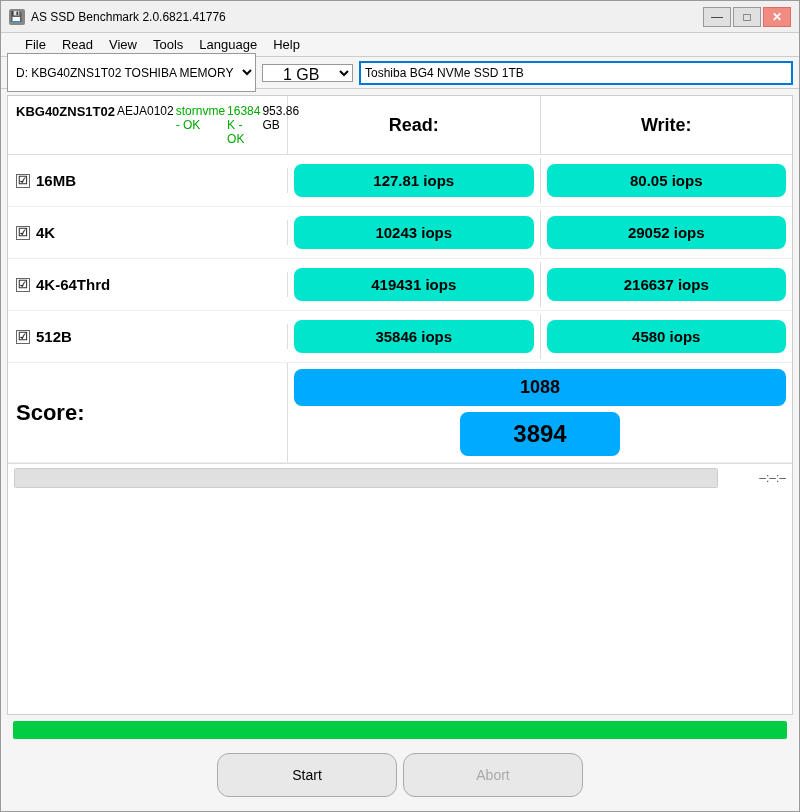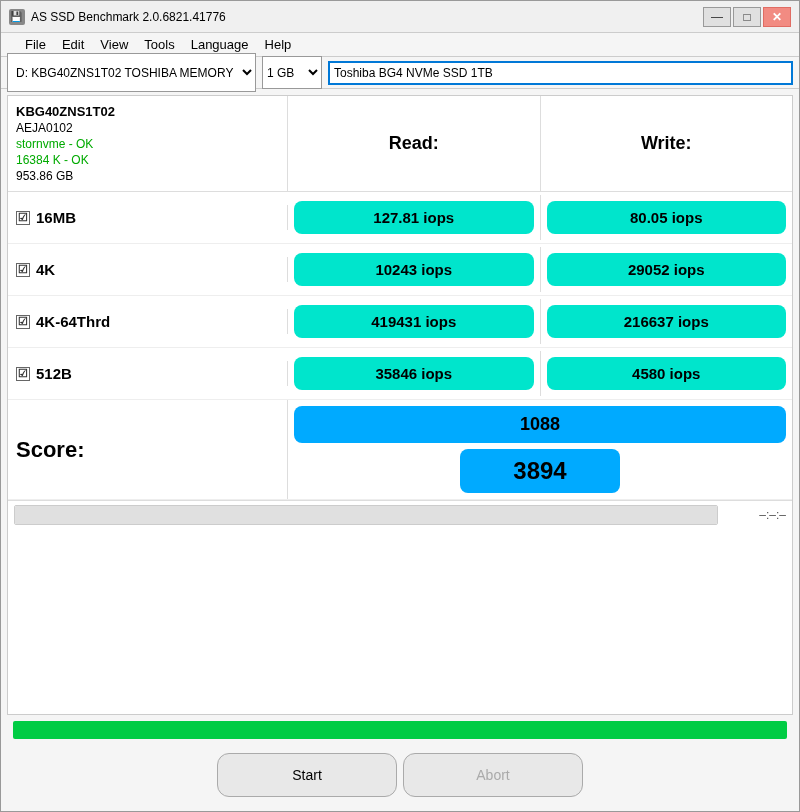--- a/index.html
+++ b/index.html
@@ -98,25 +98,25 @@
     }
     .drive-select {
       height: 39px;
       border: 1px solid #999;
       background: #fff;
       font-size: 12px;
       padding: 0 4px;
       min-width: 200px;
     }
     .size-select {
-      height: 33px;
+      height: 18px;
       border: 1px solid #999;
       background: #fff;
-      font-size: 12px;
-      padding: 0 0;
+      font-size: 16px;
+      padding: 0 16px;
       min-width: 60px;
     }
     .drive-label-input {
       height: 24px;
       border: 2px solid #0078d7;
       background: #fff;
       font-size: 12px;
       padding: 0 4px;
       flex: 1;
     }
@@ -137,21 +137,21 @@
     .bench-header {
       display: flex;
       border-bottom: 1px solid #ddd;
     }
     .bench-info {
       width: 280px;
       min-width: 280px;
       border-right: 1px solid #ddd;
       padding: 8px;
       display: flex;
-      flex-direction: column;
+      flex-direction: row;
       gap: 2px;
     }
     .bench-info .model-name {
       font-size: 13px;
       font-weight: bold;
       color: #000;
     }
     .bench-info .firmware {
       font-size: 12px;
       color: #000;
@@ -352,21 +352,21 @@
     </div>
     <div class="title-bar-buttons">
       <button class="title-btn">—</button>
       <button class="title-btn">□</button>
       <button class="title-btn close">✕</button>
     </div>
   </div>
 
   <div class="menu-bar">
     <span class="menu-item">File</span>
-    <span class="menu-item">Edit</span>
+    <span class="menu-item">Read</span>
     <span class="menu-item">View</span>
     <span class="menu-item">Tools</span>
     <span class="menu-item">Language</span>
     <span class="menu-item">Help</span>
   </div>
 
   <div class="toolbar">
     <select class="drive-select">
       <option>D: KBG40ZNS1T02 TOSHIBA MEMORY</option>
     </select>

